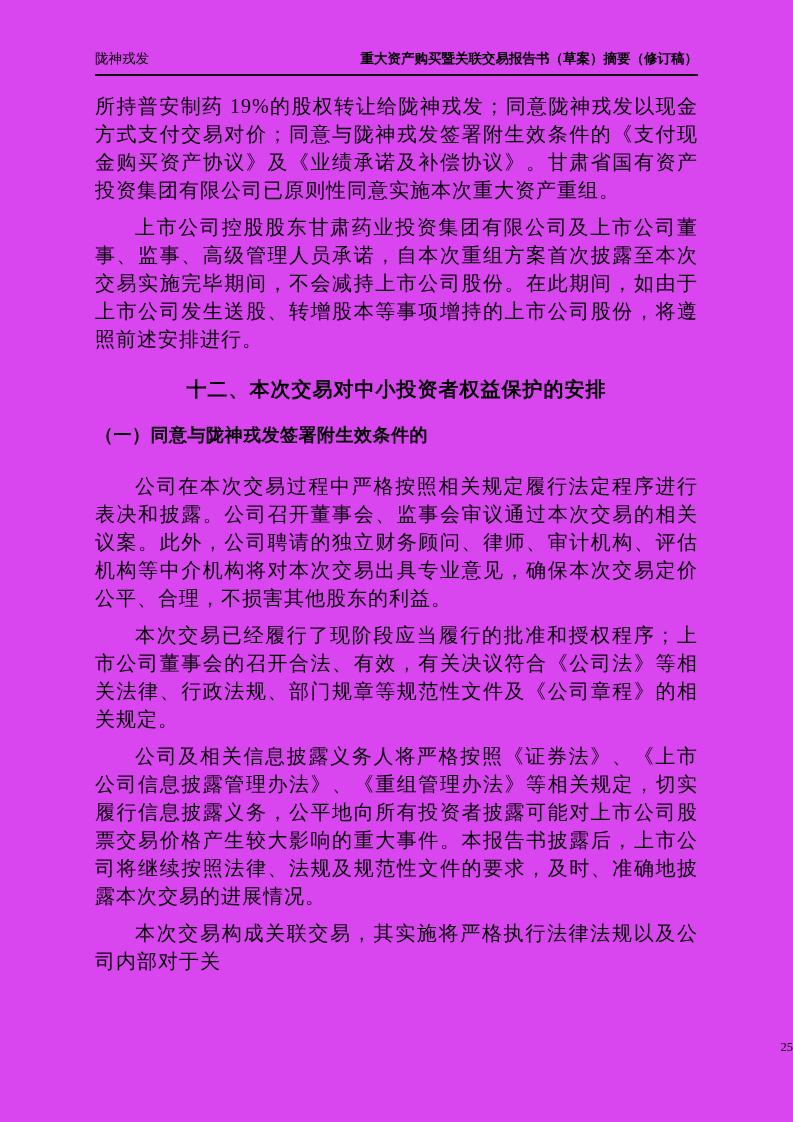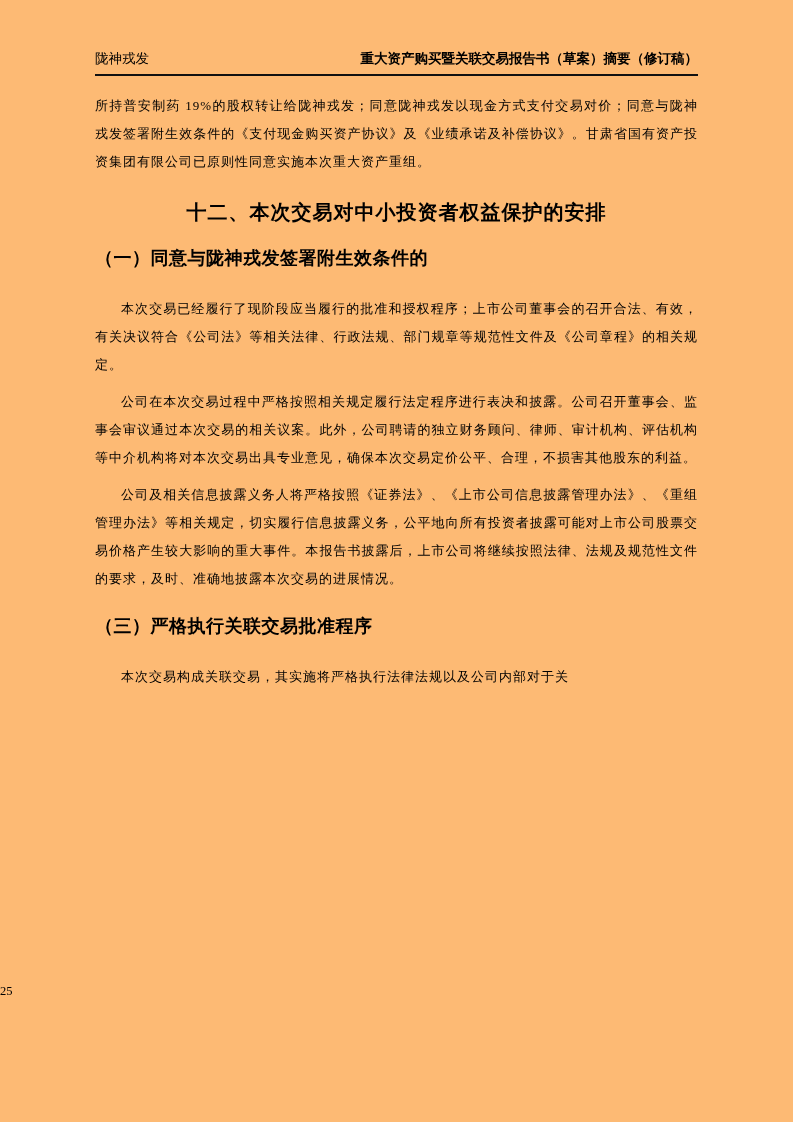--- a/index.html
+++ b/index.html
@@ -5,21 +5,21 @@
   html, body {
     margin: 0;
     padding: 0;
     background: #ffffff;
   }
   .page {
     position: relative;
     width: 793px;
     height: 1122px;
     margin: 0 auto;
-    background: #fdba74;
+    background: #d946ef;
     box-sizing: border-box;
     padding: 50px 95px 0 95px;
     font-family: "Liberation Serif", "DejaVu Serif", serif;
     color: #000000;
     overflow: hidden;
   }
   .page-header {
     display: flex;
     justify-content: space-between;
     align-items: flex-end;
@@ -32,21 +32,21 @@
     white-space: nowrap;
   }
   .page-header .hdr-right {
     white-space: nowrap;
     font-weight: bold;
   }
   .content {
     padding-top: 16px;
   }
   p.body-para {
-    font-size: 13px;
+    font-size: 20px;
     line-height: 28px;
     letter-spacing: 1px;
     text-align: justify;
     margin: 0 0 9px 0;
     text-indent: 2em;
   }
   p.body-para.no-indent {
     text-indent: 0;
   }
   h1.section-heading {
@@ -63,53 +63,53 @@
     font-weight: bold;
     font-size: 18px;
     line-height: 24px;
     letter-spacing: 0.5px;
     margin: 21px 0 25px 0;
   }
   .page-footer {
     position: absolute;
     left: 0;
     right: 0;
-    top: 984px;
-    text-align: left;
+    top: 1040px;
+    text-align: right;
     font-size: 12.5px;
     color: #000000;
   }
 </style>
 </head>
 <body>
 
 <div class="page">
 
   <div class="page-header">
     <span class="hdr-left">陇神戎发</span>
     <span class="hdr-right">重大资产购买暨关联交易报告书（草案）摘要（修订稿）</span>
   </div>
 
   <div class="content">
 
     <p class="body-para no-indent">所持普安制药 19%的股权转让给陇神戎发；同意陇神戎发以现金方式支付交易对价；同意与陇神戎发签署附生效条件的《支付现金购买资产协议》及《业绩承诺及补偿协议》。甘肃省国有资产投资集团有限公司已原则性同意实施本次重大资产重组。</p>
 
+    <p class="body-para">上市公司控股股东甘肃药业投资集团有限公司及上市公司董事、监事、高级管理人员承诺，自本次重组方案首次披露至本次交易实施完毕期间，不会减持上市公司股份。在此期间，如由于上市公司发生送股、转增股本等事项增持的上市公司股份，将遵照前述安排进行。</p>
 
     <h1 class="section-heading">十二、本次交易对中小投资者权益保护的安排</h1>
 
     <h2 class="subsection-heading">（一）同意与陇神戎发签署附生效条件的</h2>
 
+    <p class="body-para">公司在本次交易过程中严格按照相关规定履行法定程序进行表决和披露。公司召开董事会、监事会审议通过本次交易的相关议案。此外，公司聘请的独立财务顾问、律师、审计机构、评估机构等中介机构将对本次交易出具专业意见，确保本次交易定价公平、合理，不损害其他股东的利益。</p>
+
     <p class="body-para">本次交易已经履行了现阶段应当履行的批准和授权程序；上市公司董事会的召开合法、有效，有关决议符合《公司法》等相关法律、行政法规、部门规章等规范性文件及《公司章程》的相关规定。</p>
-
-    <p class="body-para">公司在本次交易过程中严格按照相关规定履行法定程序进行表决和披露。公司召开董事会、监事会审议通过本次交易的相关议案。此外，公司聘请的独立财务顾问、律师、审计机构、评估机构等中介机构将对本次交易出具专业意见，确保本次交易定价公平、合理，不损害其他股东的利益。</p>
 
 
     <p class="body-para">公司及相关信息披露义务人将严格按照《证券法》、《上市公司信息披露管理办法》、《重组管理办法》等相关规定，切实履行信息披露义务，公平地向所有投资者披露可能对上市公司股票交易价格产生较大影响的重大事件。本报告书披露后，上市公司将继续按照法律、法规及规范性文件的要求，及时、准确地披露本次交易的进展情况。</p>
 
-    <h2 class="subsection-heading">（三）严格执行关联交易批准程序</h2>
 
     <p class="body-para">本次交易构成关联交易，其实施将严格执行法律法规以及公司内部对于关</p>
 
   </div>
 
   <div class="page-footer">25</div>
 
 </div>
 
 </body></html>

